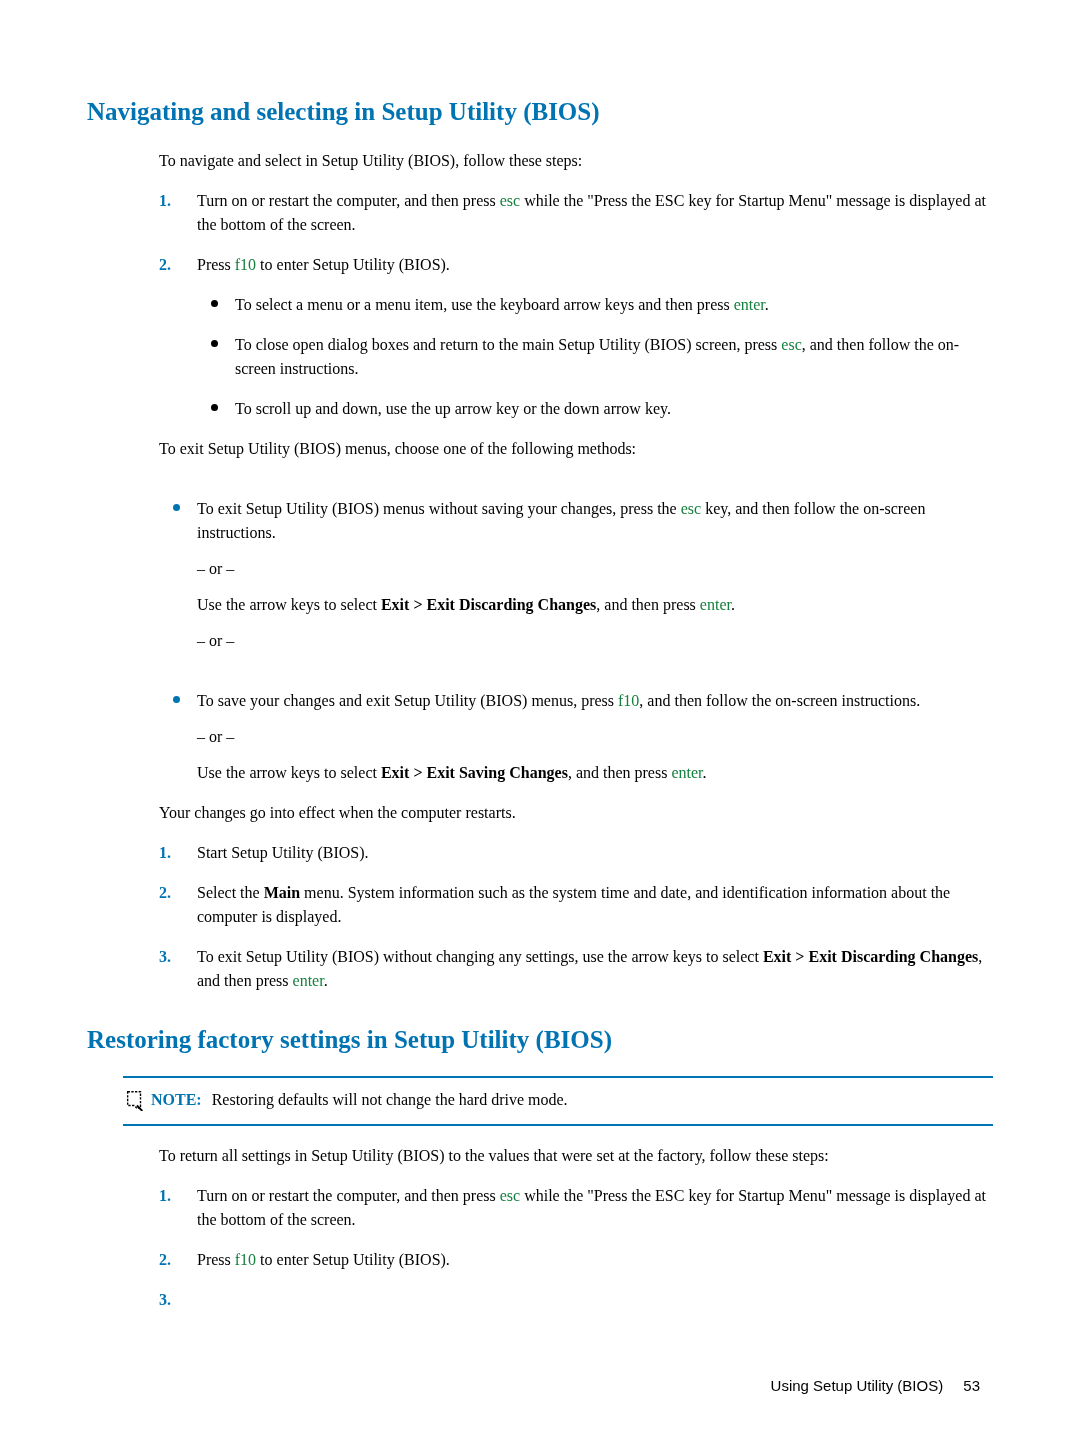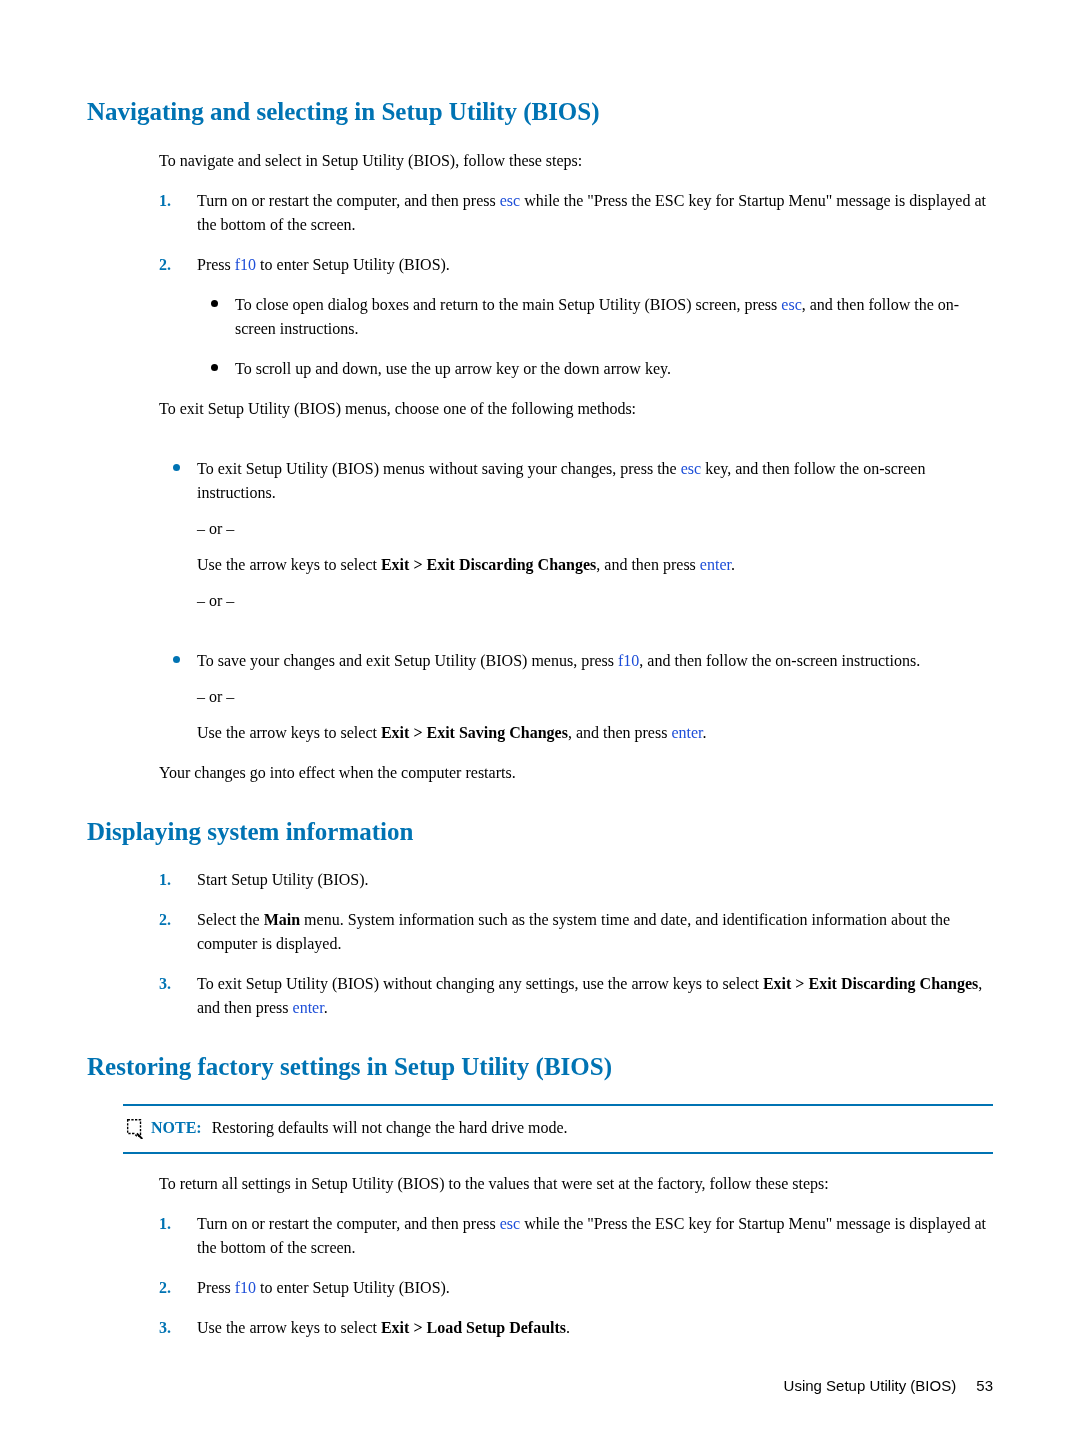--- a/index.html
+++ b/index.html
@@ -74,21 +74,21 @@
       background: #0073b3;
     }
     .ul.blue {
       margin-left: 72px;
     }
     .ul.blue > li {
       padding-left: 38px;
       margin-top: 36px;
     }
     .key {
-      color: #1d4ed8;
+      color: #15803d;
     }
     .bold {
       font-weight: bold;
     }
     .sub {
       margin-top: 12px;
       margin-bottom: 12px;
     }
     .note-box {
       margin-left: 36px;
@@ -116,21 +116,21 @@
       padding-top: 1px;
     }
     .note-label {
       color: #0073b3;
       font-weight: bold;
       margin-right: 6px;
     }
     .footer {
       position: absolute;
       bottom: 40px;
-      right: 87px;
+      right: 100px;
       font-size: 15px;
     }
     .footer .pagenum {
       margin-left: 16px;
     }
     .note-svg {
       width: 24px;
       height: 22px;
     }
   </style>
@@ -150,20 +150,23 @@
         <span>Turn on or restart the computer, and then press </span><span class="key">esc</span><span> while the "Press the ESC key for Startup Menu" message is displayed at the bottom of the screen.</span>
       </span>
     </li>
     <li>
       <span class="num">2.</span>
       <span>
         <span>Press </span><span class="key">f10</span><span> to enter Setup Utility (BIOS).</span>
       </span>
 
       <ul class="ul">
+        <li>
+          <span>To select a menu or a menu item, use the keyboard arrow keys and then press </span><span class="key">enter</span><span>.</span>
+        </li>
         <li>
           <span>To close open dialog boxes and return to the main Setup Utility (BIOS) screen, press </span><span class="key">esc</span><span>, and then follow the on-screen instructions.</span>
         </li>
         <li>
           <span>To scroll up and down, use the up arrow key or the down arrow key.</span>
         </li>
       </ul>
     </li>
   </ol>
 
@@ -182,21 +185,20 @@
       <span>To save your changes and exit Setup Utility (BIOS) menus, press </span><span class="key">f10</span><span>, and then follow the on-screen instructions.</span>
       <div class="sub">– or –</div>
       <div>
         <span>Use the arrow keys to select </span><span class="bold">Exit &gt; Exit Saving Changes</span><span>, and then press </span><span class="key">enter</span><span>.</span>
       </div>
     </li>
   </ul>
 
   <p class="body-text">Your changes go into effect when the computer restarts.</p>
 
-  <div class="h2 more-top">Displaying system information</div>
 
   <ol class="ol">
     <li>
       <span class="num">1.</span>
       <span>Start Setup Utility (BIOS).</span>
     </li>
     <li>
       <span class="num">2.</span>
       <span>
         <span>Select the </span><span class="bold">Main</span><span> menu. System information such as the system time and date, and identification information about the computer is displayed.</span>
@@ -239,23 +241,20 @@
       </span>
     </li>
     <li>
       <span class="num">2.</span>
       <span>
         <span>Press </span><span class="key">f10</span><span> to enter Setup Utility (BIOS).</span>
       </span>
     </li>
     <li>
       <span class="num">3.</span>
-      <span>
-        <span>Use the arrow keys to select </span><span class="bold">Exit &gt; Load Setup Defaults</span><span>.</span>
-      </span>
     </li>
   </ol>
 
 </div>
 
 <div class="footer">
   <span>Using Setup Utility (BIOS)</span>
   <span class="pagenum">53</span>
 </div>
 

